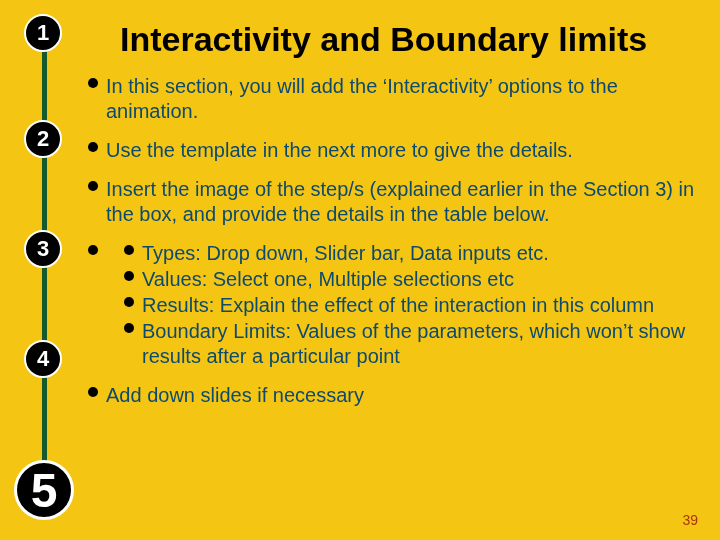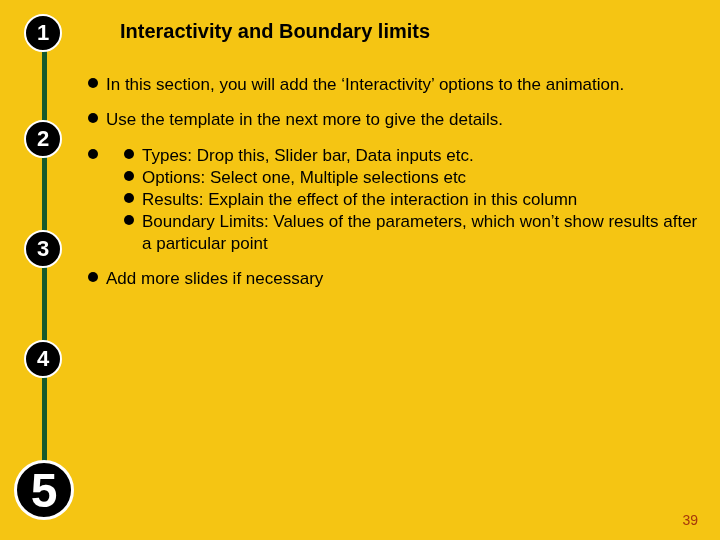--- a/index.html
+++ b/index.html
@@ -43,31 +43,31 @@
     left: 0px;
     width: 60px;
     height: 60px;
     font-size: 48px;
     border-width: 3px;
   }
   .title {
     position: absolute;
     left: 120px;
     top: 20px;
-    font-size: 20px;
+    font-size: 34px;
     font-weight: bold;
     color: #000;
   }
   .content {
     position: absolute;
     left: 88px;
     top: 74px;
     width: 610px;
-    color: #000000;
-    font-size: 17px;
+    color: #0c4a6e;
+    font-size: 20px;
     line-height: 1.25;
   }
   .bullet-item {
     margin-bottom: 14px;
     padding-left: 18px;
     position: relative;
   }
   .bullet-item::before {
     content: "";
     position: absolute;
@@ -115,24 +115,25 @@
   <div class="step-circle" style="top:220px">3</div>
   <div class="step-circle" style="top:330px">4</div>
   <div class="step-circle big" style="top:450px">5</div>
 </div>
 
 <div class="title">Interactivity and Boundary limits</div>
 
 <div class="content">
   <div class="bullet-item">In this section, you will add the ‘Interactivity’ options to the animation.</div>
   <div class="bullet-item">Use the template in the next more to give the details.</div>
+  <div class="bullet-item">Insert the image of the step/s (explained earlier in the Section 3) in the box, and provide the details in the table below.</div>
   <div class="bullet-item">
     <div class="sub-list">
-      <div class="sub-item">Types: Drop this, Slider bar, Data inputs etc.</div>
-      <div class="sub-item">Options: Select one, Multiple selections etc</div>
+      <div class="sub-item">Types: Drop down, Slider bar, Data inputs etc.</div>
+      <div class="sub-item">Values: Select one, Multiple selections etc</div>
       <div class="sub-item">Results: Explain the effect of the interaction in this column</div>
       <div class="sub-item">Boundary Limits: Values of the parameters, which won’t show results after a particular point</div>
     </div>
   </div>
-  <div class="bullet-item">Add more slides if necessary</div>
+  <div class="bullet-item">Add down slides if necessary</div>
 </div>
 
 <div class="page-number">39</div>
 
 </body></html>

